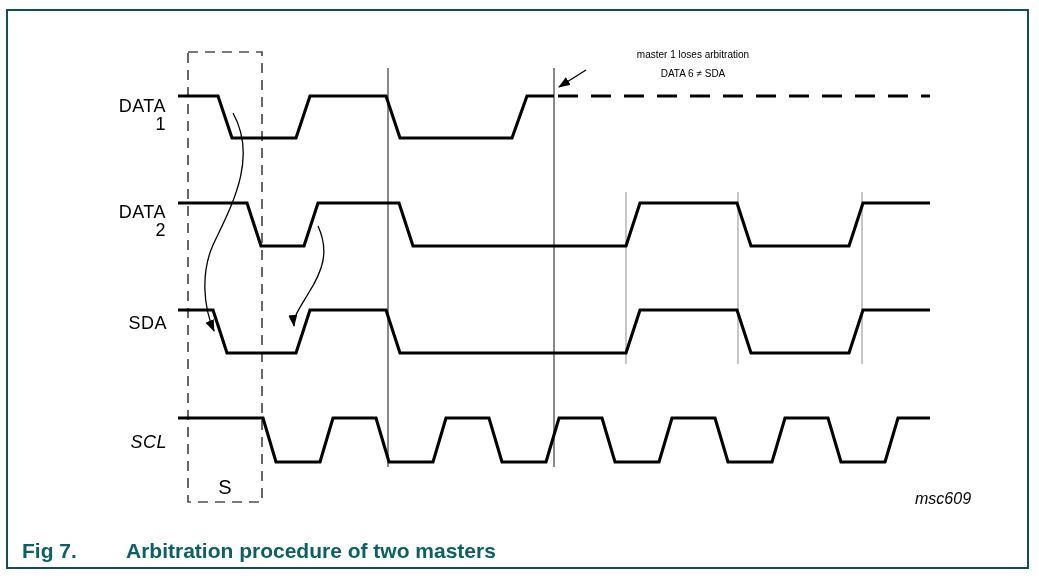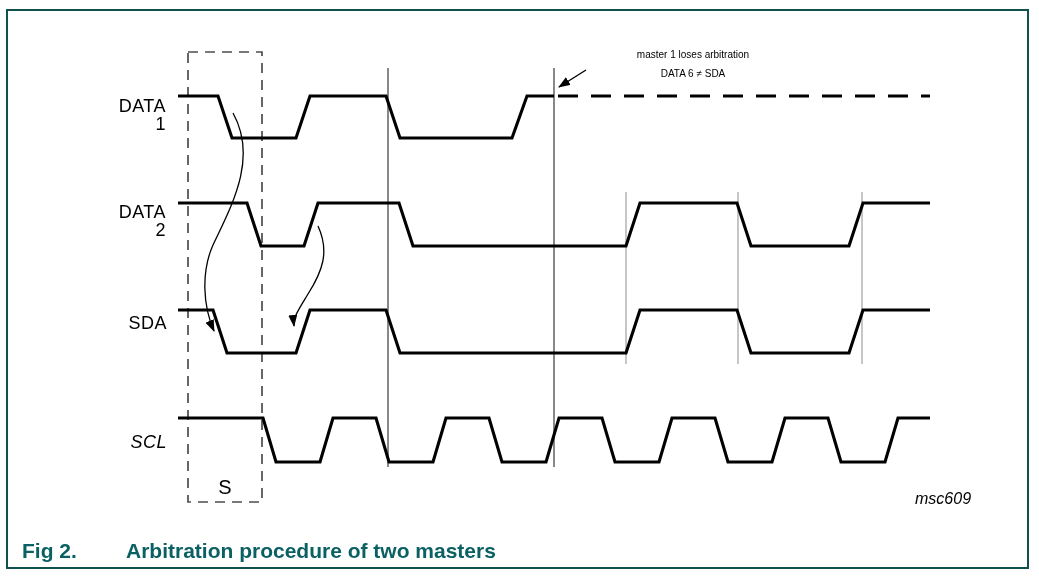--- a/index.html
+++ b/index.html
@@ -73,14 +73,14 @@
 
 <div class="abs annotation" style="left:558px;top:45px;">
   <span>master 1 loses arbitration</span>
   <span>DATA 6 ≠ SDA</span>
 </div>
 
 <div class="abs s-label" style="left:210px;top:476px;">S</div>
 
 <div class="abs watermark" style="left:871px;top:490px;margin-left:44px;">msc609</div>
 
-<div class="abs caption" style="left:22px;top:539px;">Fig 2.</div>
+<div class="abs caption" style="left:22px;top:539px;">Fig 7.</div>
 <div class="abs caption" style="left:126px;top:539px;">Arbitration procedure of two masters</div>
 
 </body></html>

